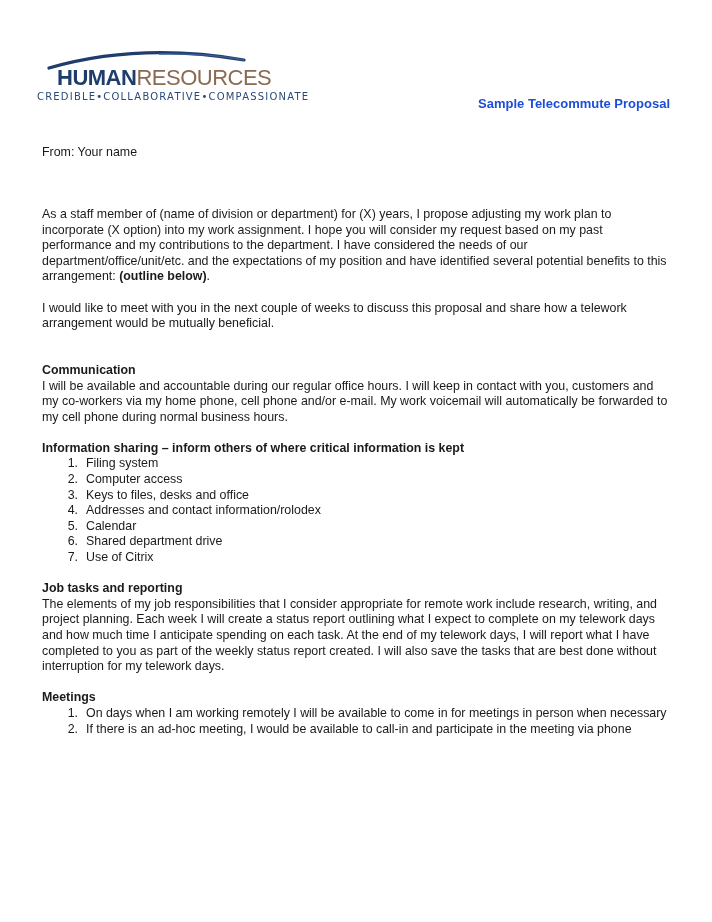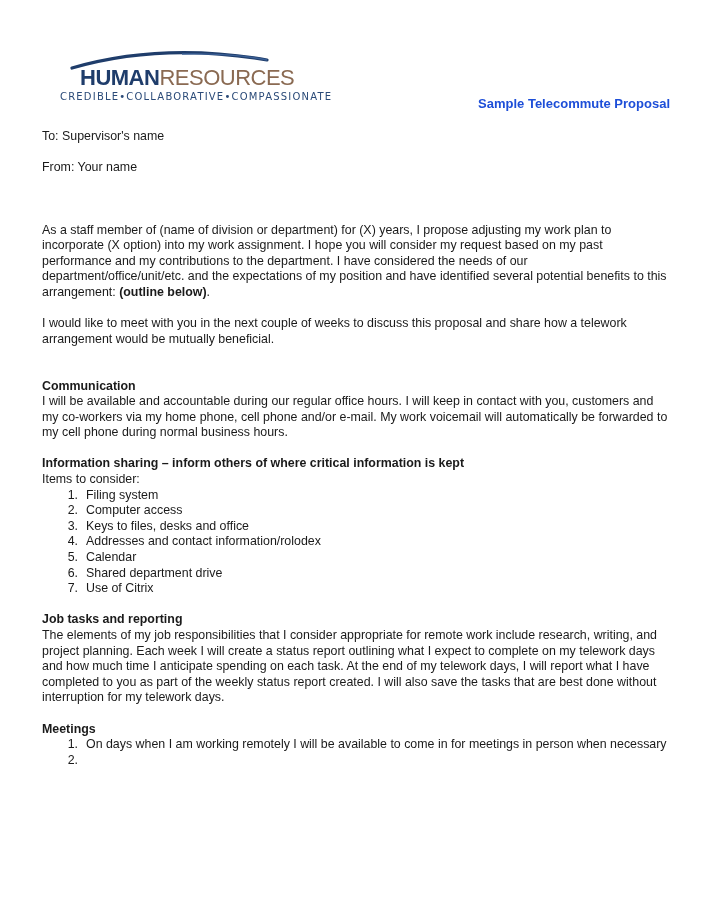--- a/index.html
+++ b/index.html
@@ -1,18 +1,18 @@
 <!DOCTYPE html>
 <html><head>
   <meta charset="utf-8">
   <style>
     html, body { margin: 0; padding: 0; background: #ffffff; }
     body { width: 712px; height: 922px; position: relative; overflow: hidden;
       font-family: "Liberation Sans", sans-serif; color: #1a1a1a; }
-    .logo { position: absolute; left: 58px; top: 48px; width: 220px; height: 56px; }
+    .logo { position: absolute; left: 35px; top: 48px; width: 220px; height: 56px; }
     .logo svg.arc { position: absolute; left: 4px; top: 0; }
     .logo .word { position: absolute; left: 22px; top: 19px; font-size: 22px; letter-spacing: -0.5px;
       font-family: "Liberation Sans", sans-serif; line-height: 22px; white-space: nowrap; }
     .logo .word .human { color: #1f3d6b; font-weight: bold; }
     .logo .word .res { color: #8a6a52; font-weight: normal; }
     .logo .tag { position: absolute; left: 2px; top: 43px; font-size: 10px; letter-spacing: 1.2px;
       color: #2a4a78; white-space: nowrap; font-family: "DejaVu Sans", sans-serif; }
     .doc-title { position: absolute; right: 42px; top: 96px; font-size: 13px; font-weight: bold; color: #1d4ed8; }
     .content { position: absolute; left: 42px; top: 129px; width: 630px; font-size: 12.4px; line-height: 15.6px; color: #1a1a1a; }
     .content p { margin: 0; }
@@ -33,41 +33,39 @@
   </svg>
   <div class="word">
     <span class="human">HUMAN</span><span class="res">RESOURCES</span>
   </div>
   <div class="tag">CREDIBLE•COLLABORATIVE•COMPASSIONATE</div>
 </div>
 
 <div class="doc-title">Sample Telecommute Proposal</div>
 
 <div class="content">
-  <p>To: Supervisor's name</p>
   <div class="gap"></div>
   <p>From: Your name</p>
   <div class="gap"></div>
   <div class="gap"></div>
   <div class="gap"></div>
 
   <p><span>As a staff member of (name of division or department) for (X) years, I propose adjusting my work plan to incorporate (X option) into my work assignment.  I hope you will consider my request based on my past performance and my contributions to the department.  I have considered the needs of our department/office/unit/etc. and the expectations of my position and have identified several potential benefits to this arrangement: </span><b>(outline below)</b><span>.</span></p>
   <div class="gap"></div>
 
   <p>I would like to meet with you in the next couple of weeks to discuss this proposal and share how a telework arrangement would be mutually beneficial.</p>
   <div class="gap"></div>
 
   <div class="gap"></div>
 
   <p class="hdr">Communication</p>
   <p>I will be available and accountable during our regular office hours.  I will keep in contact with you, customers and my co-workers via my home phone, cell phone and/or e-mail.  My work voicemail will automatically be forwarded to my cell phone during normal business hours.</p>
   <div class="gap"></div>
 
   <p class="hdr">Information sharing – inform others of where critical information is kept</p>
-  <p>Items to consider:</p>
   <ol>
     <li>
         <span class="num">1.</span>
         <span>Filing system</span>
       </li>
     <li>
         <span class="num">2.</span>
         <span>Computer access</span>
       </li>
     <li>
@@ -98,15 +96,16 @@
   <div class="gap"></div>
 
   <p class="hdr">Meetings</p>
   <ol>
     <li>
         <span class="num">1.</span>
         <span>On days when I am working remotely I will be available to come in for meetings in person when necessary</span>
       </li>
     <li>
         <span class="num">2.</span>
+        <span>If there is an ad-hoc meeting, I would be available to call-in and participate in the meeting via phone</span>
       </li>
   </ol>
 </div>
 
 </body></html>

